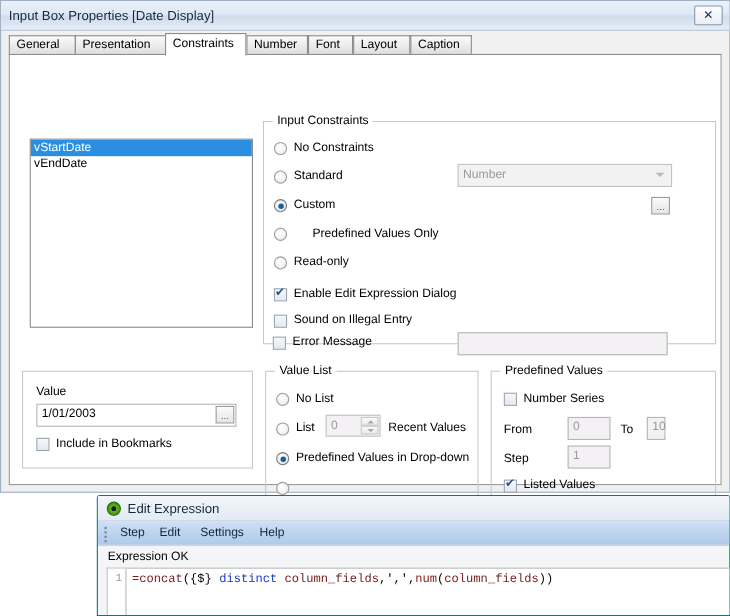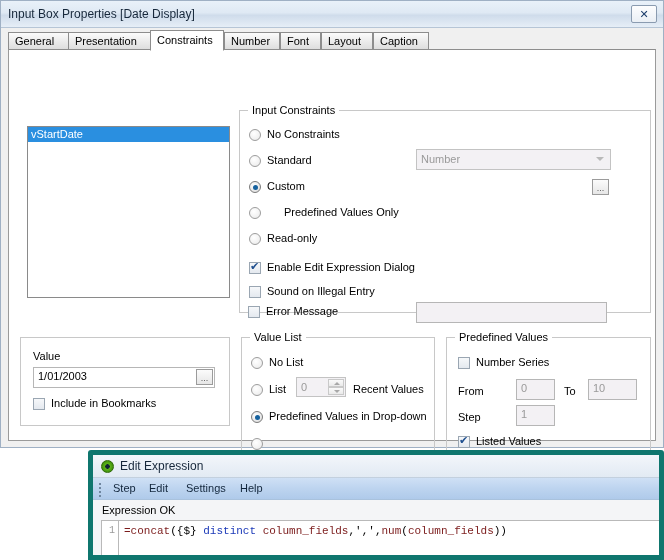--- a/index.html
+++ b/index.html
@@ -161,21 +161,21 @@
   }
   .tk-fn   { color: #7b1b1b; }
   .tk-kw   { color: #1b39b8; }
   .tk-id   { color: #7b1b1b; }
   .tk-pl   { color: #000000; }
 
   
   .exprwin {
     position: absolute; left: 88px; top: 450px; width: 576px; height: 110px;
     background: #f4f5f7;
-    border: 5px solid #0f766e;
+    border: 1px solid #0f766e;
     border-radius: 3px 3px 0 0;
   }
   .exprwin .etitle {
     position: absolute; left: 0; top: 0; right: 0; height: 23px;
     background: linear-gradient(to bottom,#f3f6fa 0%,#eaf0f7 50%,#e2eaf3 100%);
     border-bottom: 1px solid #c3d0de;
   }
   .qicon {
     position: absolute; left: 8px; top: 5px; width: 13px; height: 13px;
     border-radius: 50%;
@@ -239,20 +239,21 @@
       <div class="tab" style="left:216px;width:56px">Number</div>
       <div class="tab" style="left:272px;width:41px">Font</div>
       <div class="tab" style="left:313px;width:52px">Layout</div>
       <div class="tab" style="left:365px;width:56px">Caption</div>
     </div>
 
     <div class="tabpanel">
 
       <div class="listbox">
         <div class="listitem sel">vStartDate</div>
+        <div class="listitem">vEndDate</div>
       </div>
 
       <div class="group" style="left:230px;top:60px;width:412px;height:203px;">
         <div class="glabel">Input Constraints</div>
 
         <div class="radio" style="left:9px;top:18px;"></div>
         <div class="ctl-label" style="left:27px;top:17px;">No Constraints</div>
 
         <div class="radio" style="left:9px;top:44px;"></div>
         <div class="ctl-label" style="left:27px;top:43px;">Standard</div>
@@ -330,21 +331,21 @@
         <div class="glabel">Predefined Values</div>
 
         <div class="chk" style="left:11px;top:19px;"></div>
         <div class="ctl-label" style="left:29px;top:18px;">Number Series</div>
 
         <div class="ctl-label" style="left:11px;top:47px;">From</div>
         <div class="txtfield disabled" style="left:69px;top:41px;width:39px;height:21px;">
           <span>0</span>
         </div>
         <div class="ctl-label" style="left:117px;top:47px;">To</div>
-        <div class="txtfield disabled" style="left:141px;top:41px;width:49px;height:21px;">
+        <div class="txtfield disabled" style="left:141px;top:41px;width:17px;height:21px;">
           <span>10</span>
         </div>
 
         <div class="ctl-label" style="left:11px;top:73px;">Step</div>
         <div class="txtfield disabled" style="left:69px;top:67px;width:39px;height:21px;">
           <span>1</span>
         </div>
 
         <div class="chk on" style="left:11px;top:98px;"></div>
         <div class="ctl-label" style="left:29px;top:97px;">Listed Values</div>

